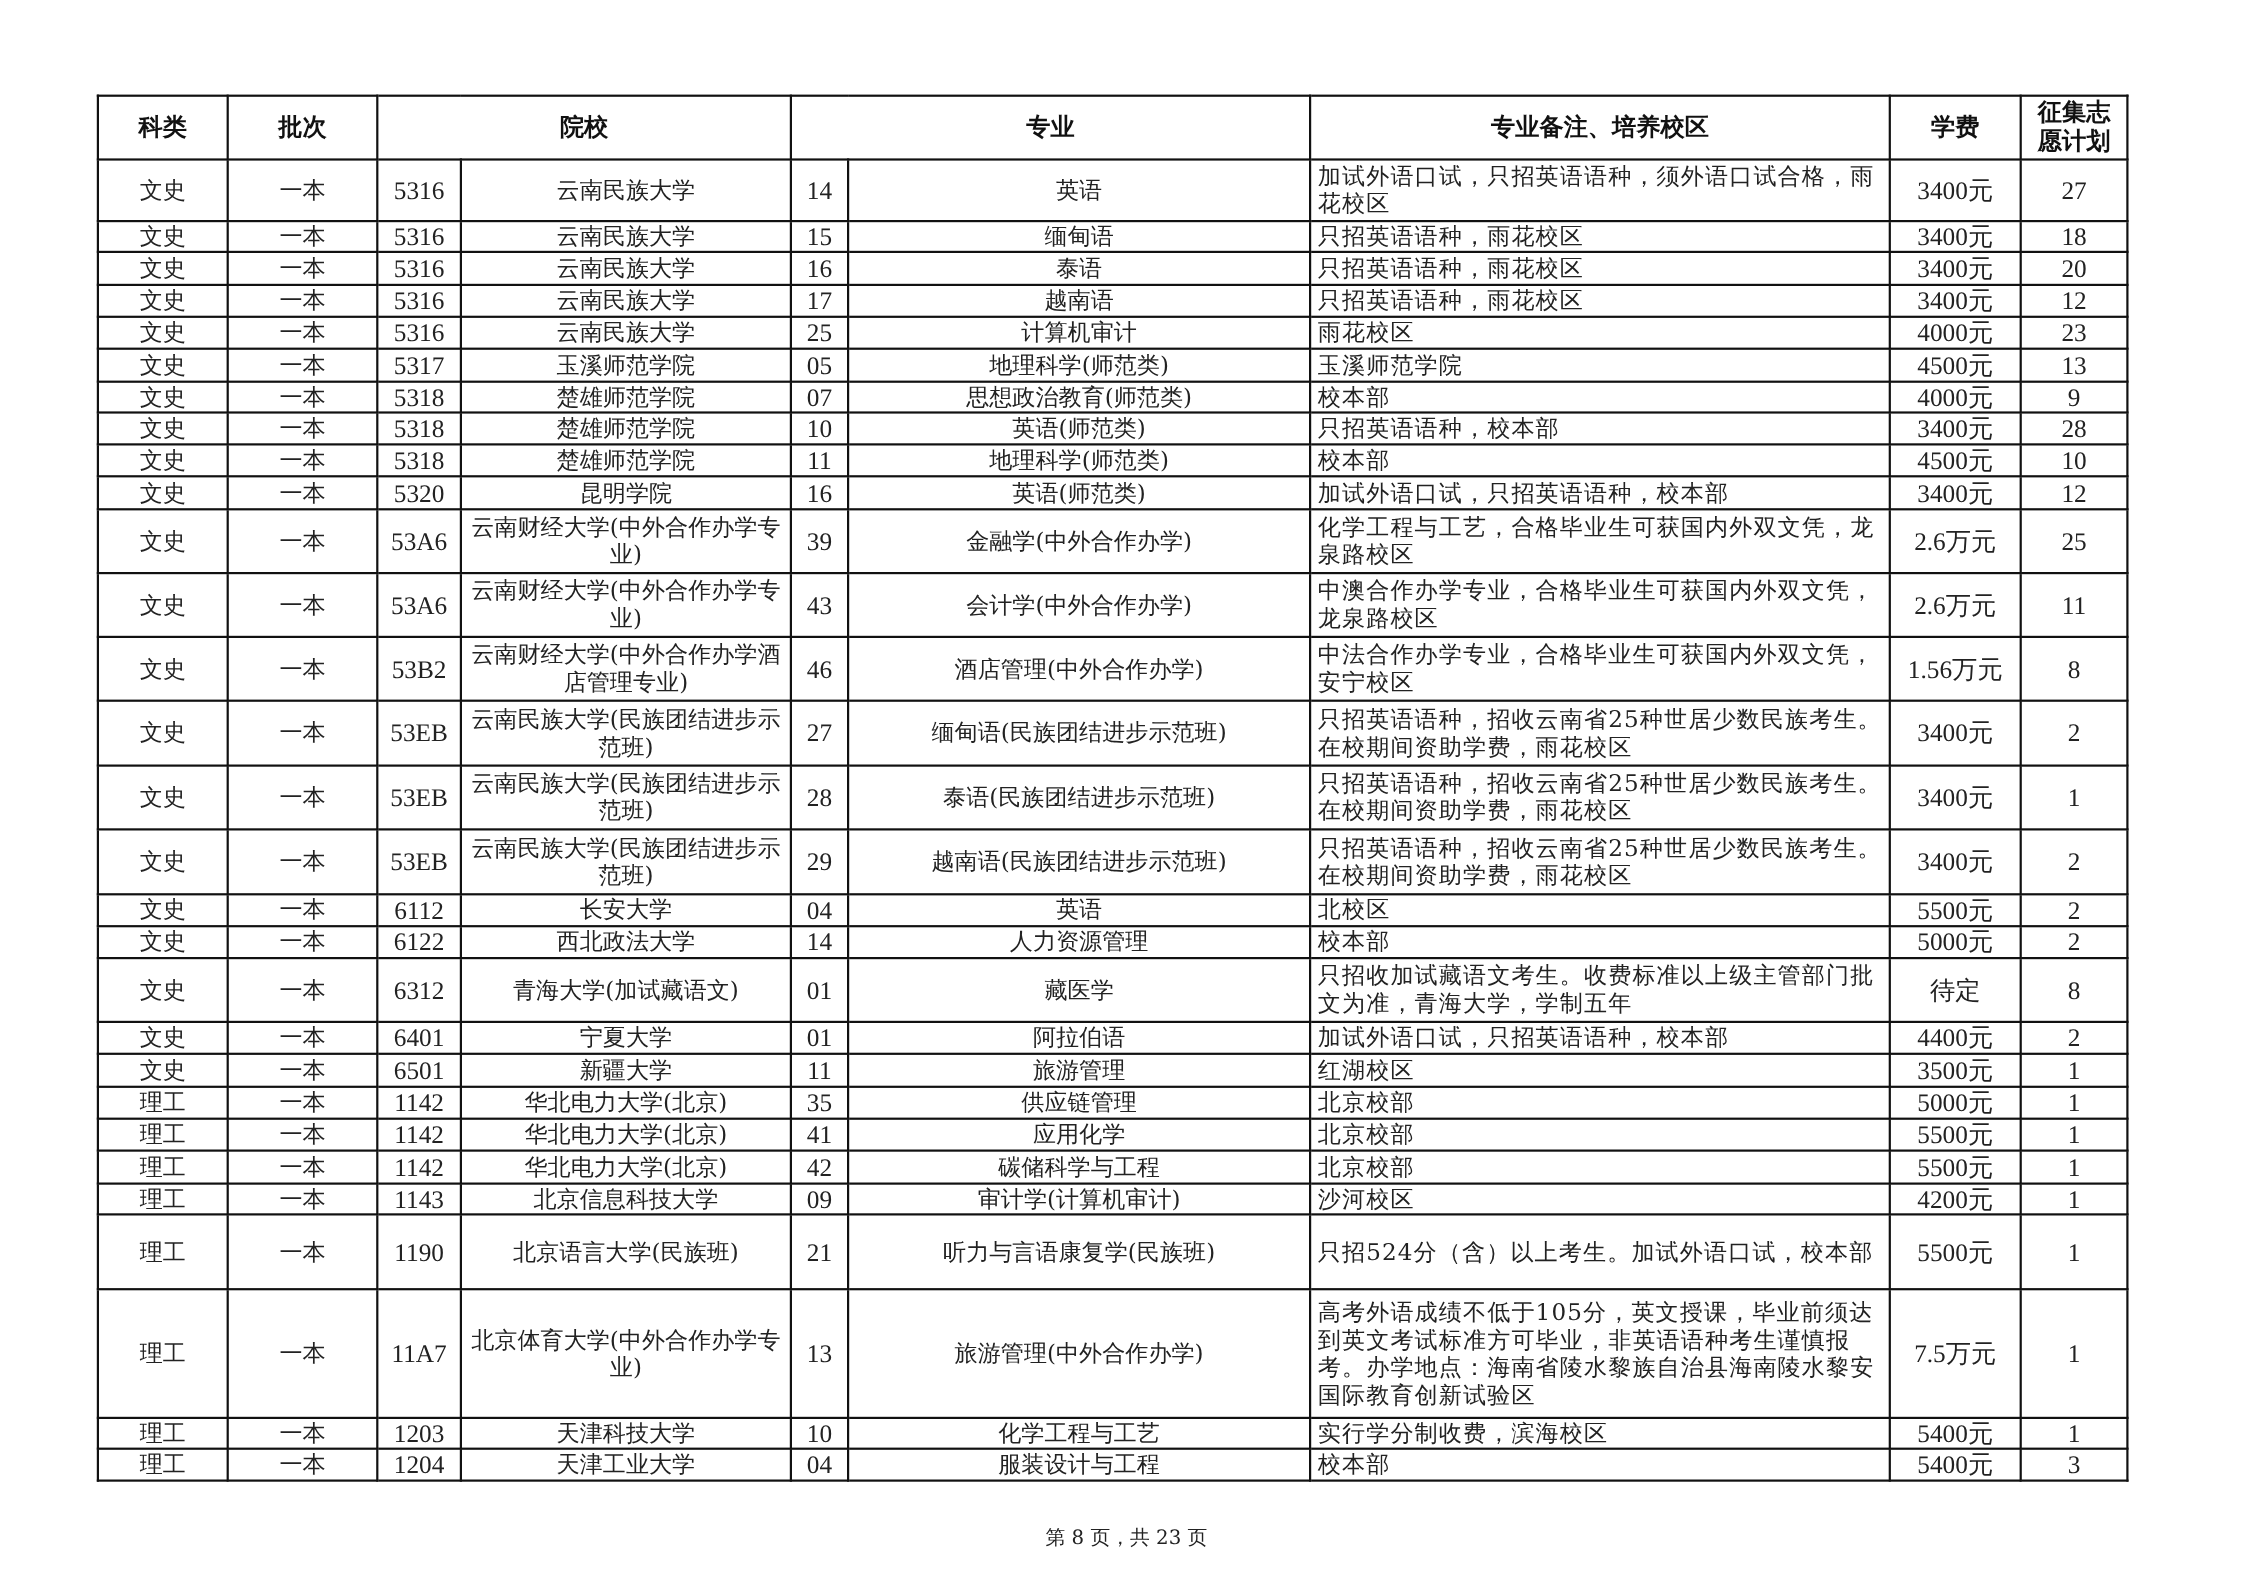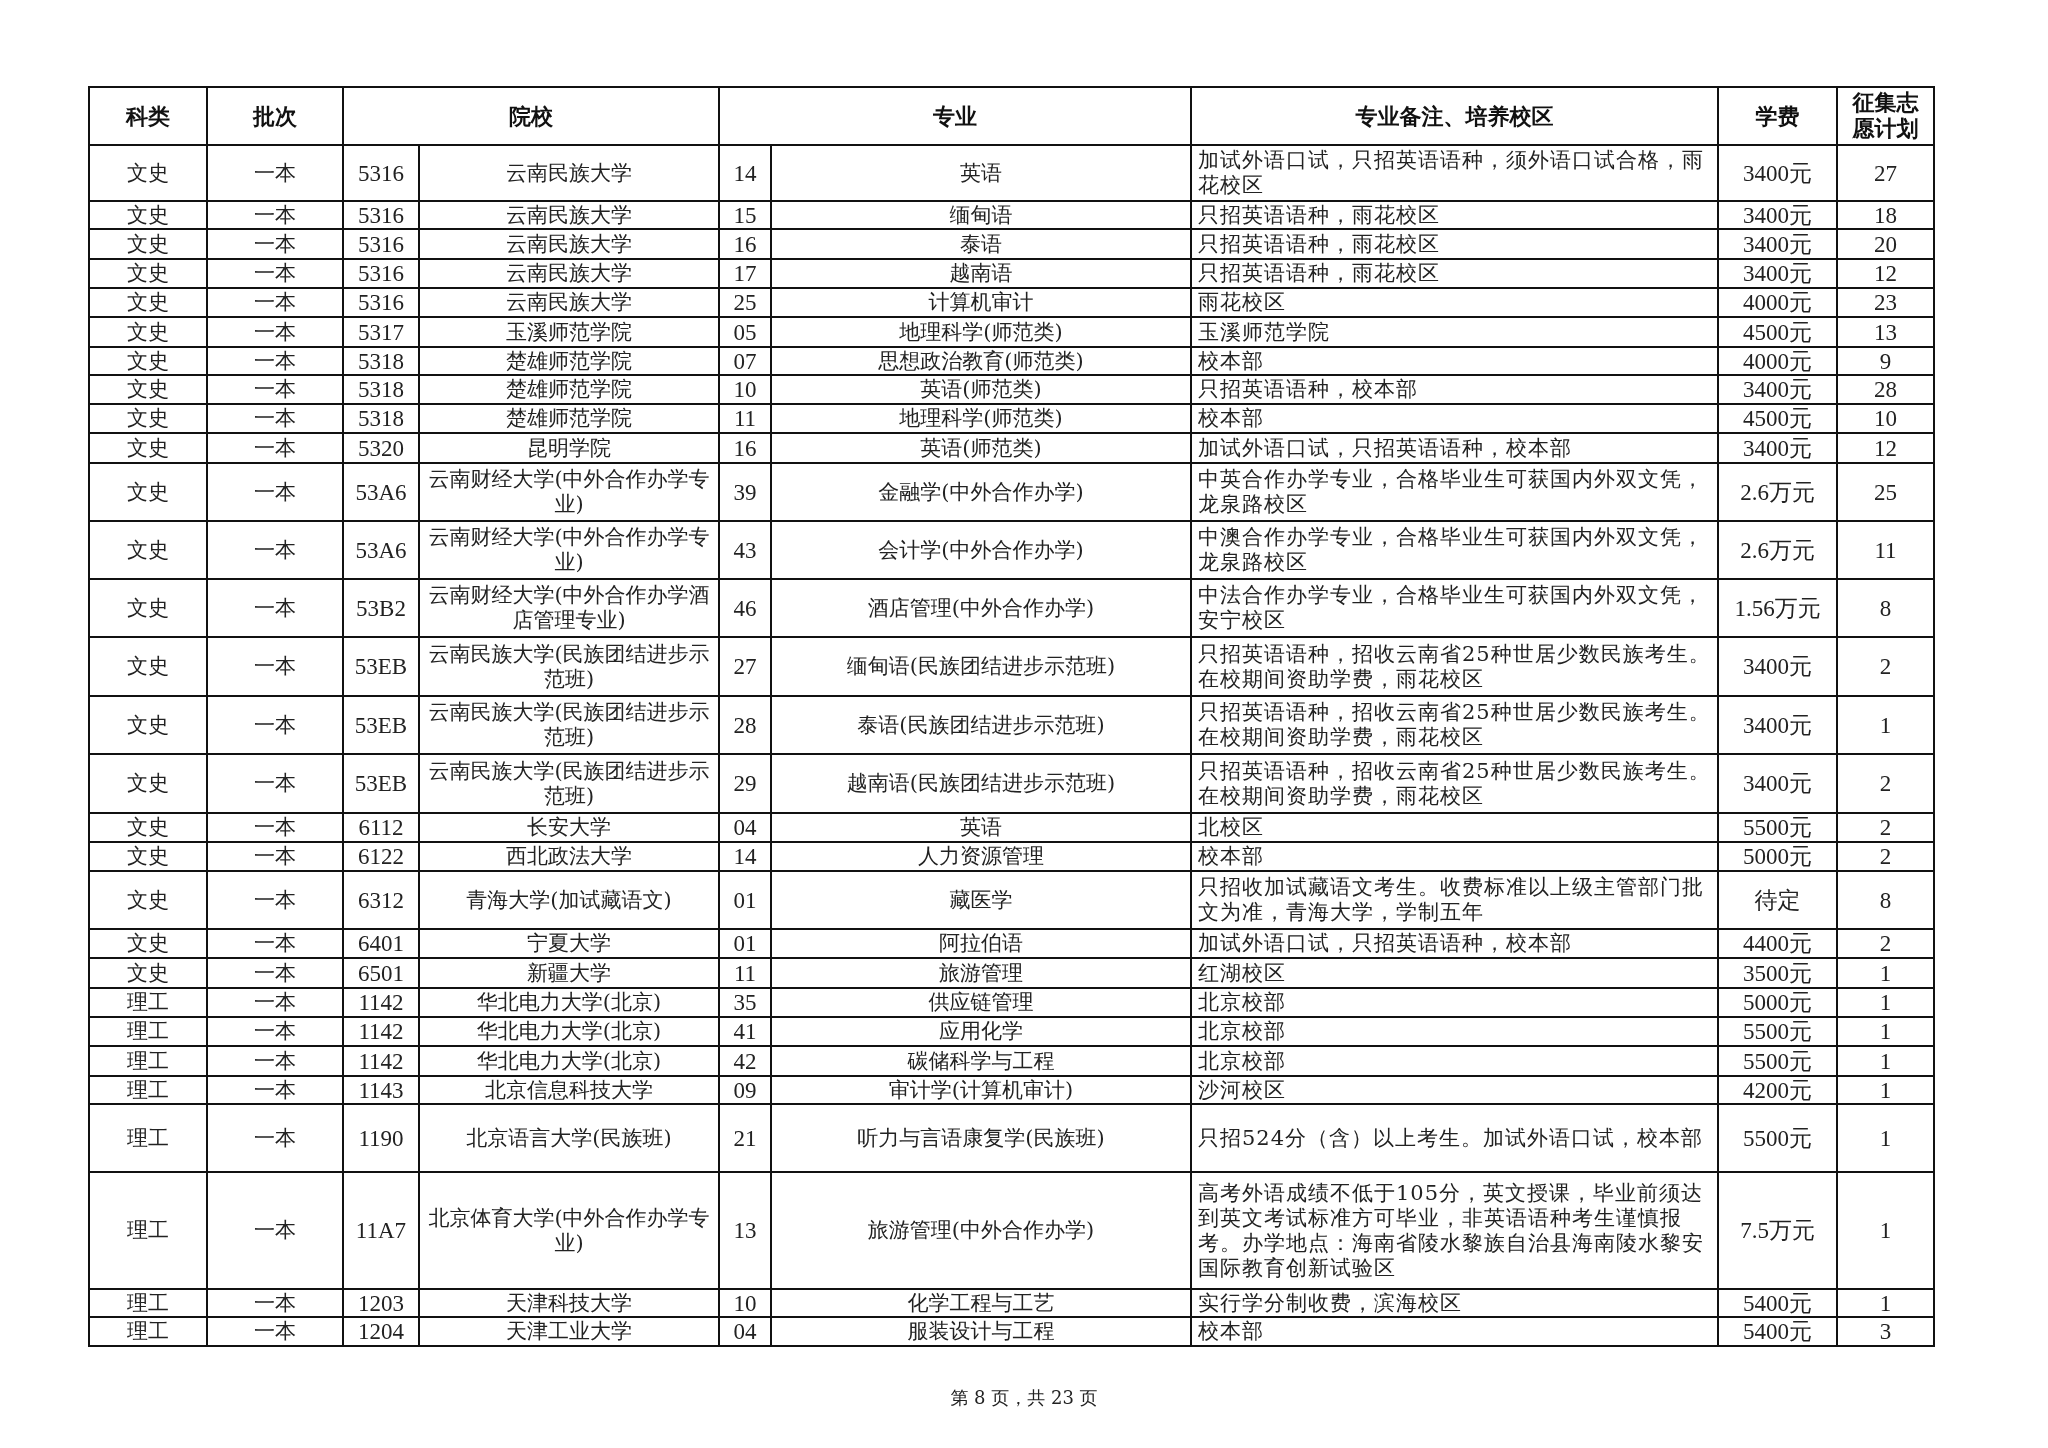--- a/index.html
+++ b/index.html
@@ -148,21 +148,21 @@
         <td class="num">3400元</td>
         <td class="num">12</td>
       </tr>
       <tr style="height: 58px;">
         <td>文史</td>
         <td>一本</td>
         <td class="num">53A6</td>
         <td style="line-height: 25px;">云南财经大学(中外合作办学专业)</td>
         <td class="num">39</td>
         <td>金融学(中外合作办学)</td>
-        <td class="note">中英合作办学专业，合格毕业生可获国内外双文凭，龙泉路校区</td>
+        <td class="note">化学工程与工艺，合格毕业生可获国内外双文凭，龙泉路校区</td>
         <td class="num">2.6万元</td>
         <td class="num">25</td>
       </tr>
       <tr style="height: 58px;">
         <td>文史</td>
         <td>一本</td>
         <td class="num">53A6</td>
         <td style="line-height: 25px;">云南财经大学(中外合作办学专业)</td>
         <td class="num">43</td>
         <td>会计学(中外合作办学)</td>

